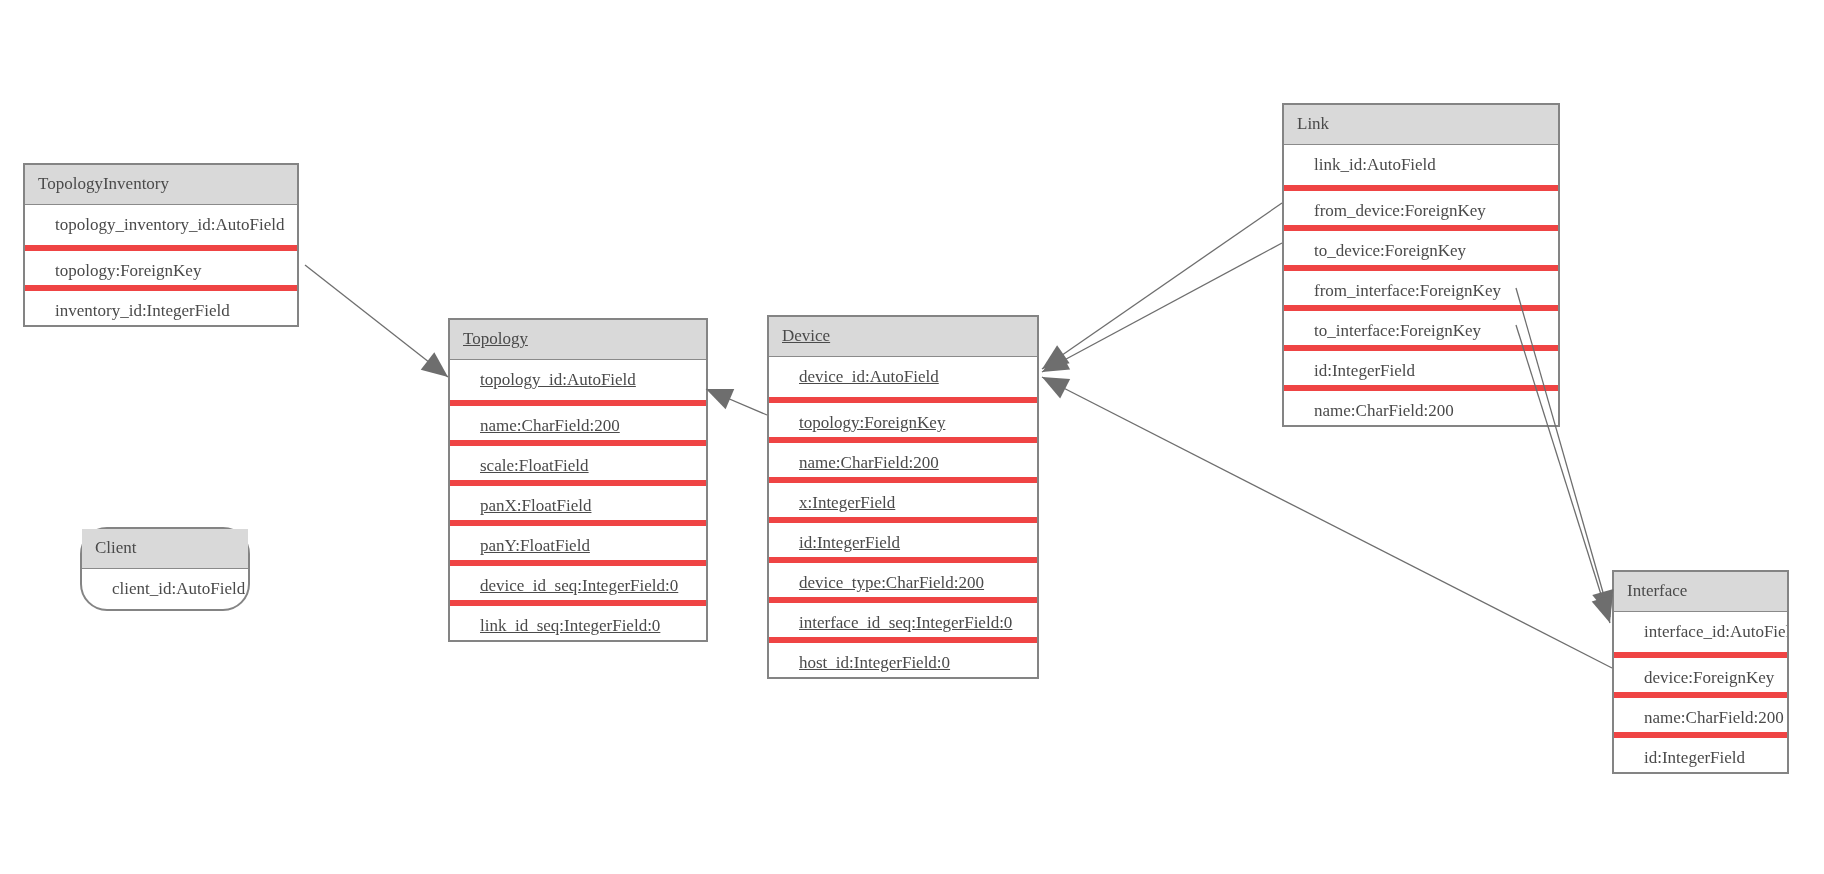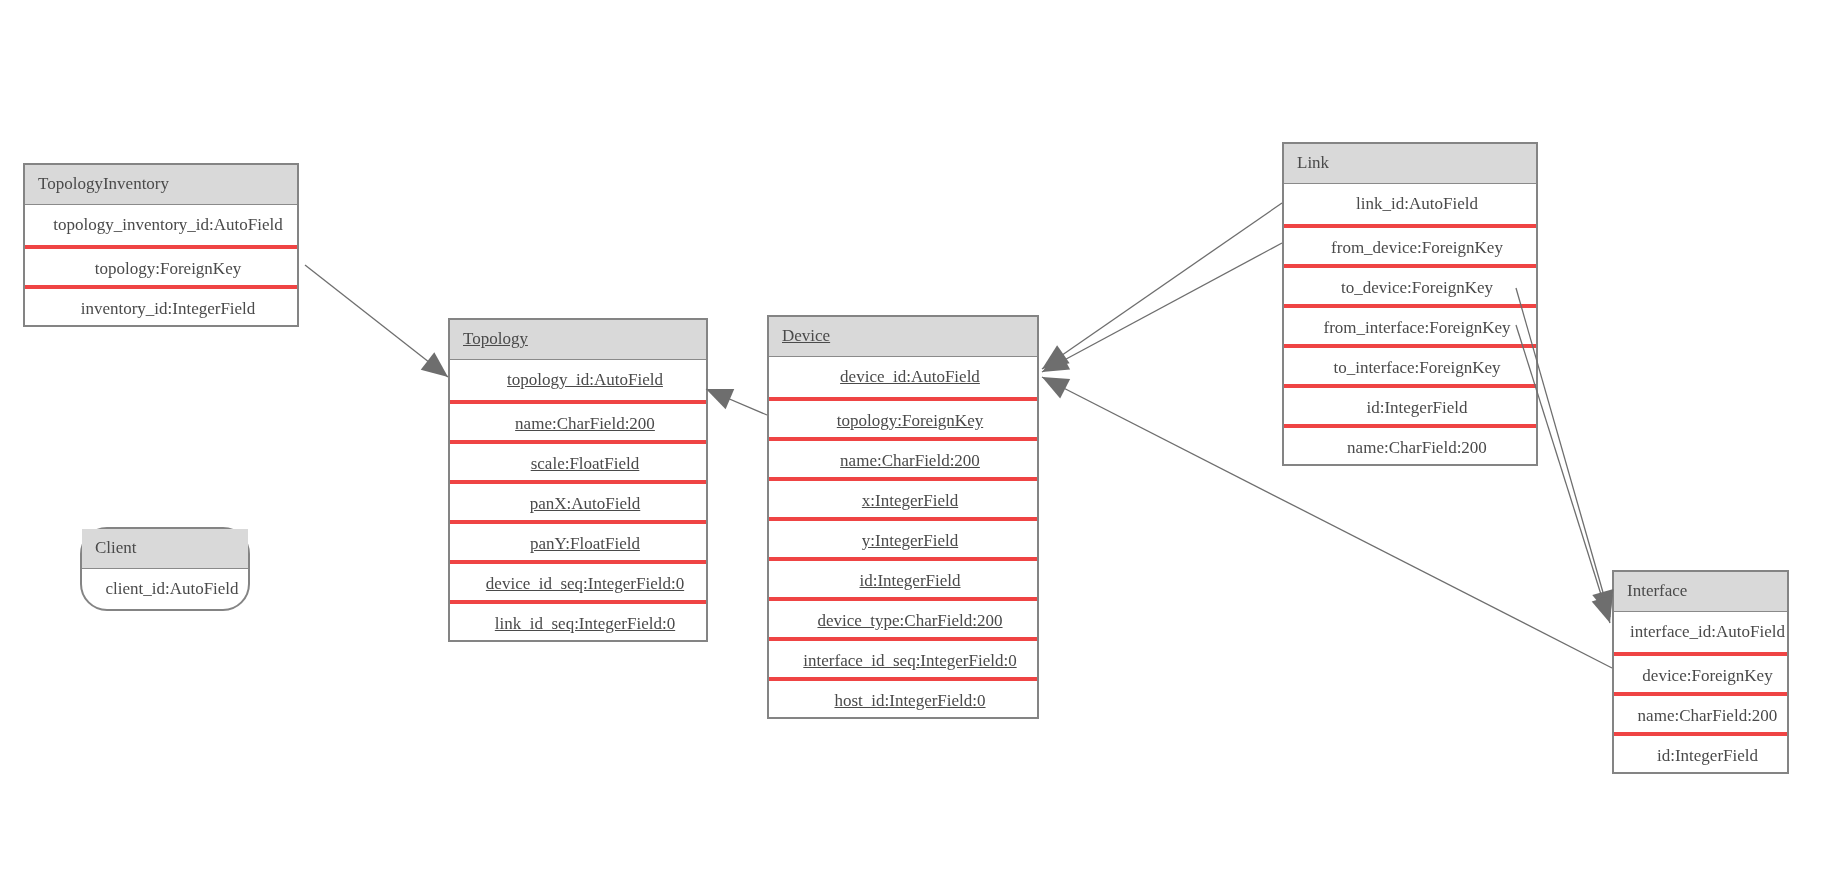--- a/index.html
+++ b/index.html
@@ -30,27 +30,26 @@
     padding-left: 13px;
     background: #d9d9d9;
     border-bottom: 1px solid #8a8a8a;
     white-space: nowrap;
     overflow: hidden;
   }
   .entity-field {
     box-sizing: border-box;
     height: 40px;
     line-height: 39px;
-    padding-left: 14px;
+    padding-left: 30px;
     white-space: nowrap;
     overflow: hidden;
-    text-align: center;
   }
   .entity-field + .entity-field {
-    border-top: 4px solid #ef4444;
+    border-top: 6px solid #ef4444;
   }
   .connector-layer {
     position: absolute;
     left: 0;
     top: 0;
     pointer-events: none;
   }
 </style>
 </head>
 <body>
@@ -61,42 +60,41 @@
         <div class="entity-header">TopologyInventory</div>
         <div class="entity-field">topology_inventory_id:AutoField</div>
         <div class="entity-field">topology:ForeignKey</div>
         <div class="entity-field">inventory_id:IntegerField</div>
       </div>
       <div class="entity" style="left: 448px; top: 318px; width: 260px; text-decoration: underline;">
         <div class="entity-header">Topology</div>
         <div class="entity-field">topology_id:AutoField</div>
         <div class="entity-field">name:CharField:200</div>
         <div class="entity-field">scale:FloatField</div>
-        <div class="entity-field">panX:AutoField</div>
+        <div class="entity-field">panX:FloatField</div>
         <div class="entity-field">panY:FloatField</div>
         <div class="entity-field">device_id_seq:IntegerField:0</div>
         <div class="entity-field">link_id_seq:IntegerField:0</div>
       </div>
       <div class="entity" style="left: 80px; top: 527px; width: 170px; border-radius: 27px;">
         <div class="entity-header">Client</div>
         <div class="entity-field">client_id:AutoField</div>
       </div>
       <div class="entity" style="left: 767px; top: 315px; width: 272px; text-decoration: underline;">
         <div class="entity-header">Device</div>
         <div class="entity-field">device_id:AutoField</div>
         <div class="entity-field">topology:ForeignKey</div>
         <div class="entity-field">name:CharField:200</div>
         <div class="entity-field">x:IntegerField</div>
-        <div class="entity-field">y:IntegerField</div>
         <div class="entity-field">id:IntegerField</div>
         <div class="entity-field">device_type:CharField:200</div>
         <div class="entity-field">interface_id_seq:IntegerField:0</div>
         <div class="entity-field">host_id:IntegerField:0</div>
       </div>
-      <div class="entity" style="left: 1282px; top: 103px; width: 256px; margin-top: 39px;">
+      <div class="entity" style="left: 1282px; top: 103px; width: 278px;">
         <div class="entity-header">Link</div>
         <div class="entity-field">link_id:AutoField</div>
         <div class="entity-field">from_device:ForeignKey</div>
         <div class="entity-field">to_device:ForeignKey</div>
         <div class="entity-field">from_interface:ForeignKey</div>
         <div class="entity-field">to_interface:ForeignKey</div>
         <div class="entity-field">id:IntegerField</div>
         <div class="entity-field">name:CharField:200</div>
       </div>
       <div class="entity" style="left: 1612px; top: 570px; width: 177px;">

